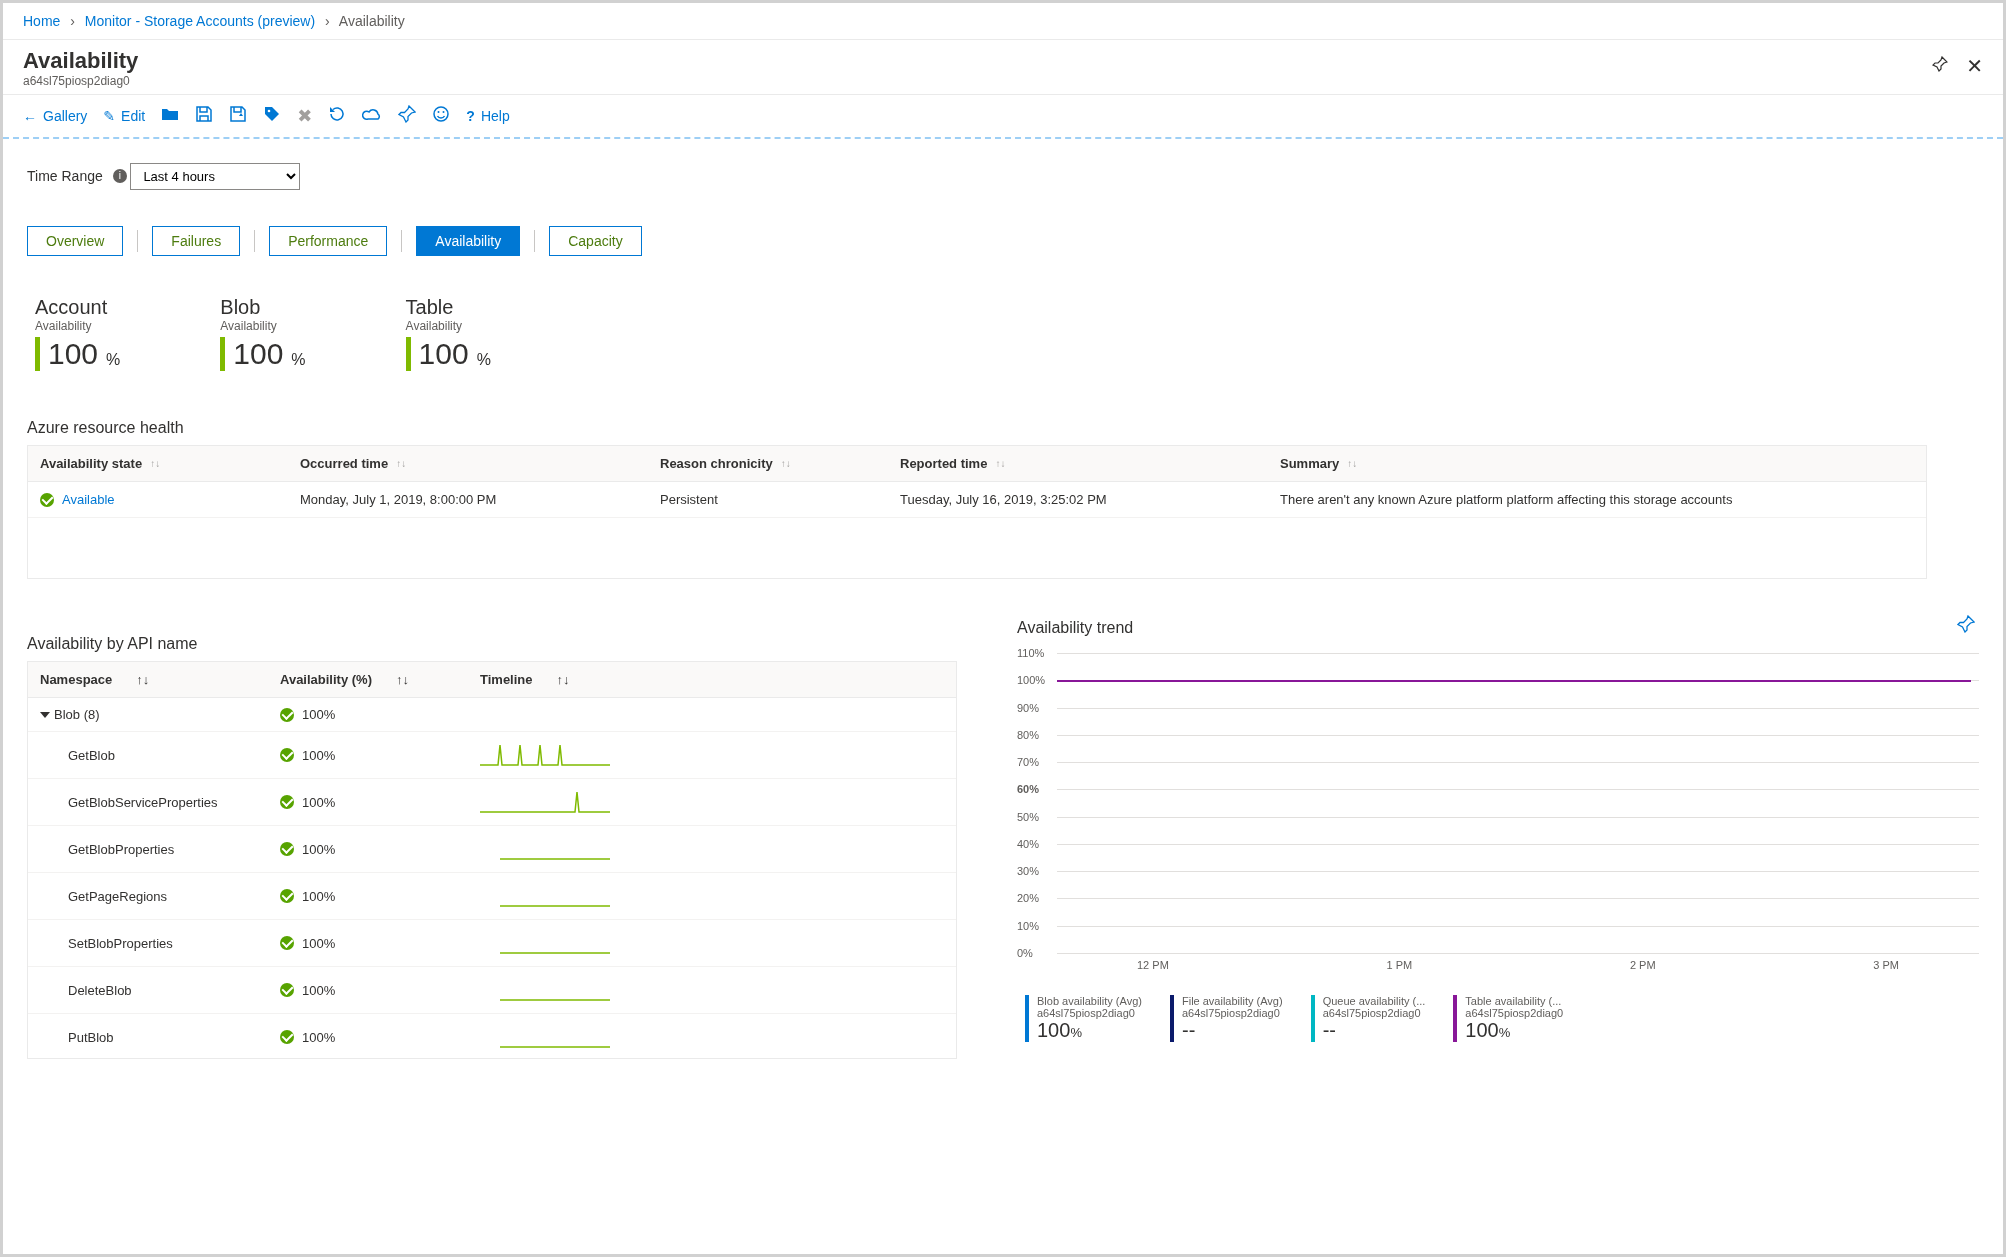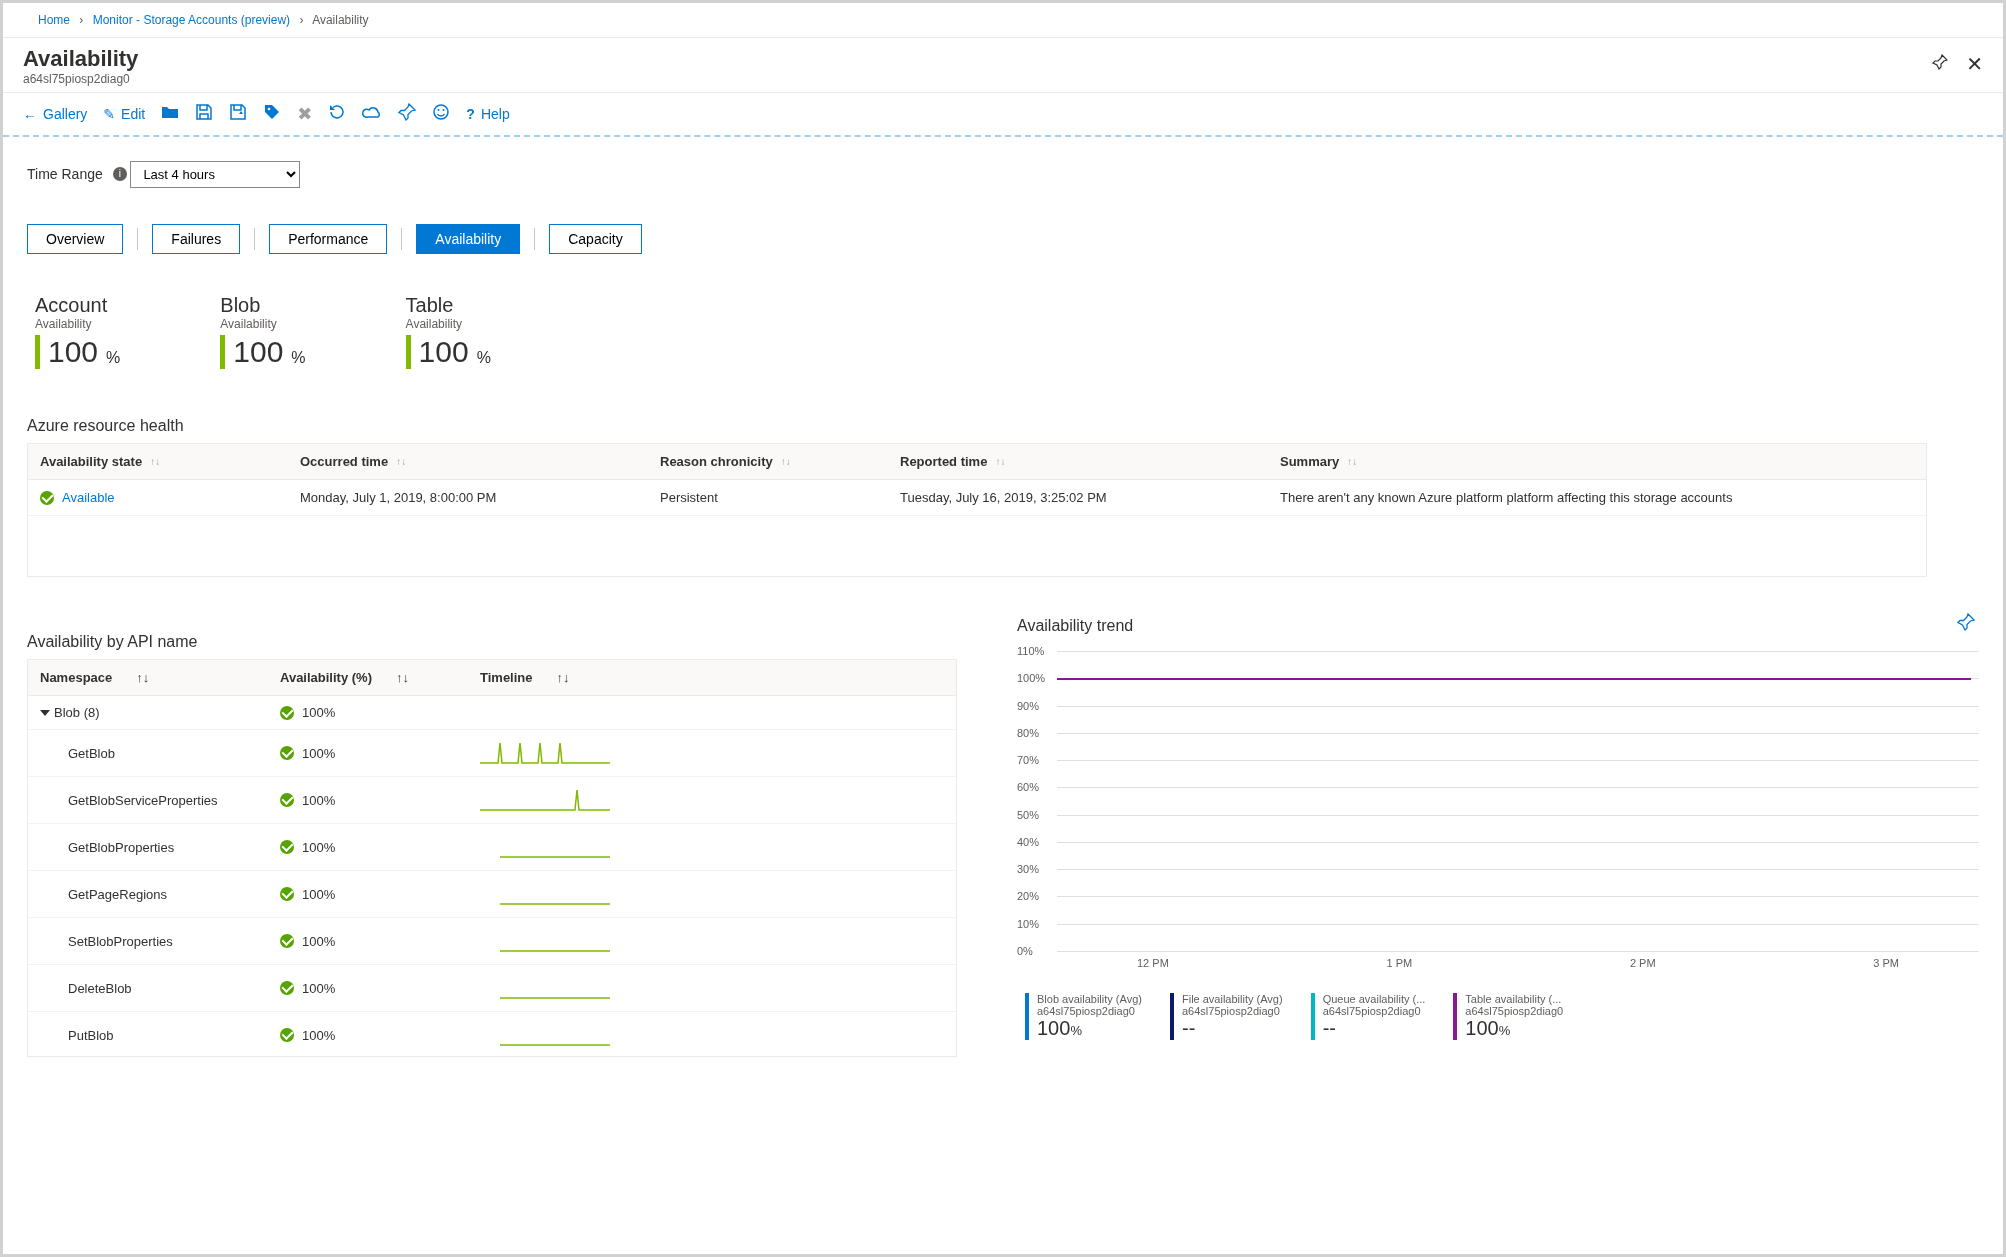--- a/index.html
+++ b/index.html
@@ -1,20 +1,20 @@
 <!DOCTYPE html>
 <html><head>
 <meta charset="utf-8">
 <style>
   * { box-sizing: border-box; margin: 0; padding: 0; font-family: "Segoe UI", Arial, sans-serif; }
   body { background: #fff; color: #323130; font-size: 13px; overflow-x: hidden; }
   .page { border: 3px solid #d1d1d1; width: 2006px; height: 1257px; position: relative; }
 
   
-  .breadcrumb { padding: 10px 35px; border-bottom: 1px solid #eaeaea; font-size: 12px; }
+  .breadcrumb { padding: 10px 20px; border-bottom: 1px solid #eaeaea; font-size: 14px; }
   .breadcrumb a { color: #0078d4; text-decoration: none; }
   .breadcrumb .sep { margin: 0 6px; color: #605e5c; }
   .breadcrumb .current { color: #605e5c; }
 
   
   .header { padding: 8px 20px 6px 20px; display: flex; justify-content: space-between; align-items: flex-start; border-bottom: 1px solid #eaeaea; }
   .header h1 { font-size: 22px; font-weight: 600; }
   .header .sub { font-size: 12px; color: #605e5c; }
   .header-icons { display: flex; gap: 18px; align-items: center; padding-top: 6px; }
   .header-icons .icn { cursor: pointer; color: #323130; font-size: 16px; }
@@ -30,21 +30,21 @@
   .body-scroll::-webkit-scrollbar { width: 14px; }
   .body-scroll::-webkit-scrollbar-thumb { background: #c8c6c4; }
 
   
   .time-range-label { font-size: 14px; display: inline-flex; align-items: center; gap: 10px; }
   .time-range-label .info { display:inline-block; width:14px; height:14px; border-radius:50%; background:#605e5c; color:white; font-size:10px; text-align:center; line-height:14px; }
   .time-range select { margin-top: 6px; border: 1px solid #8a8886; padding: 4px 8px; font-size: 13px; min-width: 170px; background:white; }
 
   
   .tab-row { margin-top: 36px; display: flex; align-items: center; gap: 0; }
-  .tab-btn { border: 1px solid #0078d4; color: #000000; background: white; padding: 6px 18px; font-size: 14px; cursor: pointer; }
+  .tab-btn { border: 1px solid #0078d4; color: #4d7c0f; background: white; padding: 6px 18px; font-size: 14px; cursor: pointer; }
   .tab-btn.active { background: #0078d4; color: white; }
   .tab-sep { display:inline-block; width:1px; height:22px; background:#c8c6c4; margin: 0 14px; }
 
   
   .kpi-row { display: flex; gap: 100px; margin-top: 40px; margin-left: 8px; }
   .kpi .title { font-size: 20px; }
   .kpi .sub { font-size: 12px; color: #605e5c; }
   .kpi .value-row { display: flex; align-items: flex-end; gap: 8px; margin-top: 4px; }
   .kpi .bar { width: 5px; height: 34px; background: #7fba00; }
   .kpi .value { font-size: 30px; font-weight: 400; }
@@ -430,21 +430,21 @@
               <div class="y-label" style="top: 6px;">110%</div>
               <div class="grid-line" style="top: 33.2727px;"></div>
               <div class="y-label" style="top: 33.2727px;">100%</div>
               <div class="grid-line" style="top: 60.5455px;"></div>
               <div class="y-label" style="top: 60.5455px;">90%</div>
               <div class="grid-line" style="top: 87.8182px;"></div>
               <div class="y-label" style="top: 87.8182px;">80%</div>
               <div class="grid-line" style="top: 115.091px;"></div>
               <div class="y-label" style="top: 115.091px;">70%</div>
               <div class="grid-line" style="top: 142.364px;"></div>
-              <div class="y-label" style="top: 142.364px;">60%</div>
+              <div class="y-label" style="top: 142.364px; font-weight: bold;">60%</div>
               <div class="grid-line" style="top: 169.636px;"></div>
               <div class="y-label" style="top: 169.636px;">50%</div>
               <div class="grid-line" style="top: 196.909px;"></div>
               <div class="y-label" style="top: 196.909px;">40%</div>
               <div class="grid-line" style="top: 224.182px;"></div>
               <div class="y-label" style="top: 224.182px;">30%</div>
               <div class="grid-line" style="top: 251.455px;"></div>
               <div class="y-label" style="top: 251.455px;">20%</div>
               <div class="grid-line" style="top: 278.727px;"></div>
               <div class="y-label" style="top: 278.727px;">10%</div>

